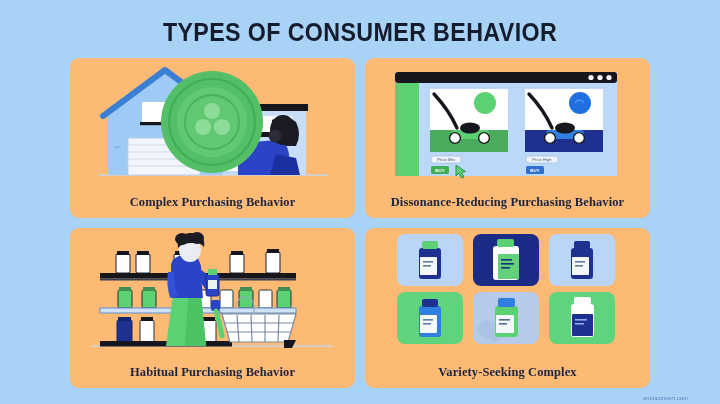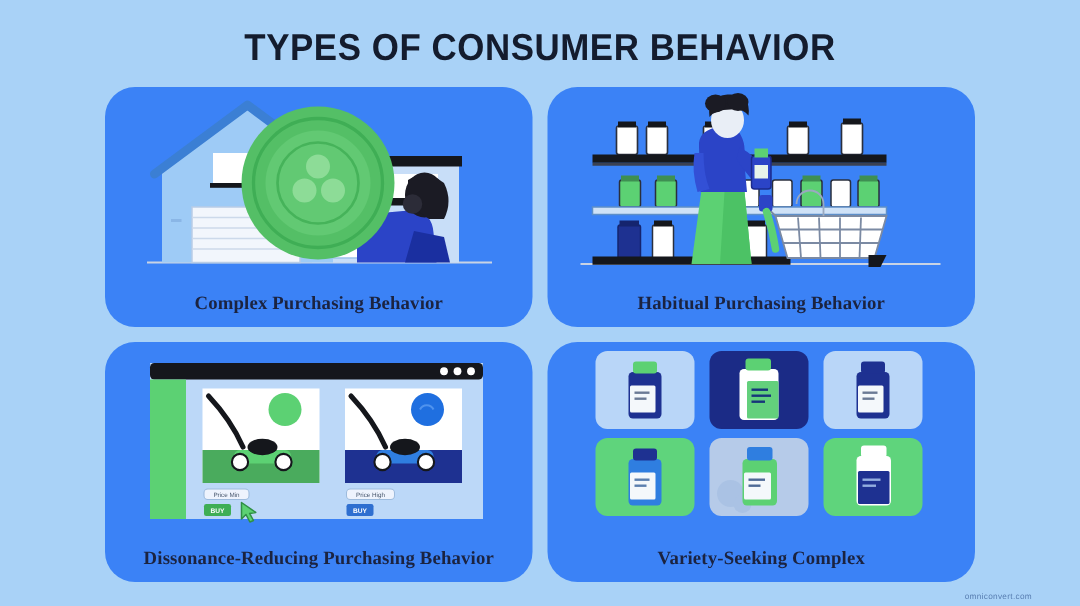--- a/index.html
+++ b/index.html
@@ -26,22 +26,22 @@
   
   .grid {
     position:absolute; top:58px; left:70px;
     width:580px; height:330px;
     display:grid;
     grid-template-columns:285px 285px;
     grid-template-rows:160px 160px;
     gap:10px;
   }
   .card {
-    background:#3b82f6;
-    border-radius:20px;
+    background:#fdba74;
+    border-radius:9px;
     position:relative;
     overflow:hidden;
   }
   .art { position:absolute; left:0; top:0; width:100%; height:126px; }
   .caption {
     position:absolute; bottom:8px; left:0; width:100%;
     text-align:center;
     font-family:"Liberation Serif", serif;
     font-weight:bold;
     font-size:12.5px;
@@ -112,20 +112,70 @@
           <circle cx="133" cy="69" r="8" fill="#8ddc97"></circle>
           <circle cx="152" cy="69" r="8" fill="#8ddc97"></circle>
         </svg>
       </div>
       <div class="caption">Complex Purchasing Behavior</div>
     </div>
 
     <div class="card">
       <div class="art">
         <svg viewBox="0 0 285 126" width="285" height="126">
+
+          <rect x="30" y="14" width="222" height="104" fill="#bcd8f8"></rect>
+
+          <rect x="30" y="14" width="222" height="11" rx="3" fill="#15171c"></rect>
+          <circle cx="226" cy="19.5" r="2.6" fill="#ffffff"></circle>
+          <circle cx="235" cy="19.5" r="2.6" fill="#ffffff"></circle>
+          <circle cx="244" cy="19.5" r="2.6" fill="#ffffff"></circle>
+
+          <rect x="30" y="25" width="24" height="93" fill="#5cd173"></rect>
+
+          <rect x="65" y="31" width="78" height="63" fill="#ffffff"></rect>
+          <rect x="65" y="72" width="78" height="22" fill="#4aab5d"></rect>
+          <circle cx="120" cy="45" r="11" fill="#5cd173"></circle>
+
+          <path d="M69 36 Q84 52 92 70" stroke="#15171c" stroke-width="3.4" fill="none" stroke-linecap="round"></path>
+          <rect x="86" y="72" width="38" height="9" rx="4" fill="#5cd173"></rect>
+          <ellipse cx="105" cy="70" rx="10" ry="5.5" fill="#15171c"></ellipse>
+          <circle cx="90" cy="80" r="5.4" fill="#ffffff" stroke="#15171c" stroke-width="1.4"></circle>
+          <circle cx="119" cy="80" r="5.4" fill="#ffffff" stroke="#15171c" stroke-width="1.4"></circle>
+
+          <rect x="66" y="98" width="30" height="7" rx="2.5" fill="#eef3fd" stroke="#9dbbdd" stroke-width=".7"></rect>
+          <text x="81" y="103.4" font-family="Liberation Sans, sans-serif" font-size="4.2" fill="#47566d" text-anchor="middle">Price Min</text>
+          <rect x="66" y="108" width="18" height="8" rx="1.5" fill="#3fae55"></rect>
+          <text x="75" y="113.8" font-family="Liberation Sans, sans-serif" font-size="4.4" font-weight="bold" fill="#ffffff" text-anchor="middle">BUY</text>
+
+          <path d="M91 107 L91 118 L94 115 L96.6 120 L99 119 L96.4 114.3 L100.5 113.6 Z" fill="#5cd173" stroke="#2f8f45" stroke-width="1" stroke-linejoin="round"></path>
+
+          <rect x="160" y="31" width="78" height="63" fill="#ffffff"></rect>
+          <rect x="160" y="72" width="78" height="22" fill="#1e3191"></rect>
+          <circle cx="215" cy="45" r="11" fill="#1f6fe0"></circle>
+          <path d="M210 45 a5 5 0 0 1 9 0" stroke="#4f93ee" stroke-width="1.4" fill="none"></path>
+
+          <path d="M164 36 Q179 52 187 70" stroke="#15171c" stroke-width="3.4" fill="none" stroke-linecap="round"></path>
+          <rect x="181" y="72" width="38" height="9" rx="4" fill="#2f7ee0"></rect>
+          <ellipse cx="200" cy="70" rx="10" ry="5.5" fill="#15171c"></ellipse>
+          <circle cx="185" cy="80" r="5.4" fill="#ffffff" stroke="#15171c" stroke-width="1.4"></circle>
+          <circle cx="214" cy="80" r="5.4" fill="#ffffff" stroke="#15171c" stroke-width="1.4"></circle>
+
+          <rect x="161" y="98" width="32" height="7" rx="2.5" fill="#eef3fd" stroke="#9dbbdd" stroke-width=".7"></rect>
+          <text x="177" y="103.4" font-family="Liberation Sans, sans-serif" font-size="4.2" fill="#47566d" text-anchor="middle">Price High</text>
+          <rect x="161" y="108" width="18" height="8" rx="1.5" fill="#2f6fd0"></rect>
+          <text x="170" y="113.8" font-family="Liberation Sans, sans-serif" font-size="4.4" font-weight="bold" fill="#ffffff" text-anchor="middle">BUY</text>
+        </svg>
+      </div>
+      <div class="caption">Dissonance-Reducing Purchasing Behavior</div>
+    </div>
+
+    <div class="card">
+      <div class="art">
+        <svg viewBox="0 0 285 126" width="285" height="126">
           <line x1="22" y1="118" x2="262" y2="118" stroke="#c9d3e4" stroke-width="1.4"></line>
 
           <g>
             <rect x="46" y="26" width="14" height="19" rx="1.5" fill="#ffffff" stroke="#2a2f3d" stroke-width="1.1"></rect>
             <rect x="47" y="23" width="12" height="4" fill="#15171c"></rect>
             <rect x="66" y="26" width="14" height="19" rx="1.5" fill="#ffffff" stroke="#2a2f3d" stroke-width="1.1"></rect>
             <rect x="67" y="23" width="12" height="4" fill="#15171c"></rect>
             <rect x="104" y="26" width="14" height="19" rx="1.5" fill="#ffffff" stroke="#2a2f3d" stroke-width="1.1"></rect>
             <rect x="105" y="23" width="12" height="4" fill="#15171c"></rect>
             <rect x="160" y="26" width="14" height="19" rx="1.5" fill="#ffffff" stroke="#2a2f3d" stroke-width="1.1"></rect>
@@ -197,70 +247,20 @@
           </g>
         </svg>
       </div>
       <div class="caption">Habitual Purchasing Behavior</div>
     </div>
 
     <div class="card">
       <div class="art">
         <svg viewBox="0 0 285 126" width="285" height="126">
 
-          <rect x="30" y="14" width="222" height="104" fill="#bcd8f8"></rect>
-
-          <rect x="30" y="14" width="222" height="11" rx="3" fill="#15171c"></rect>
-          <circle cx="226" cy="19.5" r="2.6" fill="#ffffff"></circle>
-          <circle cx="235" cy="19.5" r="2.6" fill="#ffffff"></circle>
-          <circle cx="244" cy="19.5" r="2.6" fill="#ffffff"></circle>
-
-          <rect x="30" y="25" width="24" height="93" fill="#5cd173"></rect>
-
-          <rect x="65" y="31" width="78" height="63" fill="#ffffff"></rect>
-          <rect x="65" y="72" width="78" height="22" fill="#4aab5d"></rect>
-          <circle cx="120" cy="45" r="11" fill="#5cd173"></circle>
-
-          <path d="M69 36 Q84 52 92 70" stroke="#15171c" stroke-width="3.4" fill="none" stroke-linecap="round"></path>
-          <rect x="86" y="72" width="38" height="9" rx="4" fill="#5cd173"></rect>
-          <ellipse cx="105" cy="70" rx="10" ry="5.5" fill="#15171c"></ellipse>
-          <circle cx="90" cy="80" r="5.4" fill="#ffffff" stroke="#15171c" stroke-width="1.4"></circle>
-          <circle cx="119" cy="80" r="5.4" fill="#ffffff" stroke="#15171c" stroke-width="1.4"></circle>
-
-          <rect x="66" y="98" width="30" height="7" rx="2.5" fill="#eef3fd" stroke="#9dbbdd" stroke-width=".7"></rect>
-          <text x="81" y="103.4" font-family="Liberation Sans, sans-serif" font-size="4.2" fill="#47566d" text-anchor="middle">Price Min</text>
-          <rect x="66" y="108" width="18" height="8" rx="1.5" fill="#3fae55"></rect>
-          <text x="75" y="113.8" font-family="Liberation Sans, sans-serif" font-size="4.4" font-weight="bold" fill="#ffffff" text-anchor="middle">BUY</text>
-
-          <path d="M91 107 L91 118 L94 115 L96.6 120 L99 119 L96.4 114.3 L100.5 113.6 Z" fill="#5cd173" stroke="#2f8f45" stroke-width="1" stroke-linejoin="round"></path>
-
-          <rect x="160" y="31" width="78" height="63" fill="#ffffff"></rect>
-          <rect x="160" y="72" width="78" height="22" fill="#1e3191"></rect>
-          <circle cx="215" cy="45" r="11" fill="#1f6fe0"></circle>
-          <path d="M210 45 a5 5 0 0 1 9 0" stroke="#4f93ee" stroke-width="1.4" fill="none"></path>
-
-          <path d="M164 36 Q179 52 187 70" stroke="#15171c" stroke-width="3.4" fill="none" stroke-linecap="round"></path>
-          <rect x="181" y="72" width="38" height="9" rx="4" fill="#2f7ee0"></rect>
-          <ellipse cx="200" cy="70" rx="10" ry="5.5" fill="#15171c"></ellipse>
-          <circle cx="185" cy="80" r="5.4" fill="#ffffff" stroke="#15171c" stroke-width="1.4"></circle>
-          <circle cx="214" cy="80" r="5.4" fill="#ffffff" stroke="#15171c" stroke-width="1.4"></circle>
-
-          <rect x="161" y="98" width="32" height="7" rx="2.5" fill="#eef3fd" stroke="#9dbbdd" stroke-width=".7"></rect>
-          <text x="177" y="103.4" font-family="Liberation Sans, sans-serif" font-size="4.2" fill="#47566d" text-anchor="middle">Price High</text>
-          <rect x="161" y="108" width="18" height="8" rx="1.5" fill="#2f6fd0"></rect>
-          <text x="170" y="113.8" font-family="Liberation Sans, sans-serif" font-size="4.4" font-weight="bold" fill="#ffffff" text-anchor="middle">BUY</text>
-        </svg>
-      </div>
-      <div class="caption">Dissonance-Reducing Purchasing Behavior</div>
-    </div>
-
-    <div class="card">
-      <div class="art">
-        <svg viewBox="0 0 285 126" width="285" height="126">
-
           <g>
             <rect x="32" y="6" width="66" height="52" rx="8" fill="#b9d6f8"></rect>
             <rect x="54" y="20" width="22" height="31" rx="3" fill="#1e3191"></rect>
             <rect x="57" y="13" width="16" height="8" rx="2" fill="#5cd173"></rect>
             <rect x="55" y="29" width="17" height="18" rx="1" fill="#f4f8fb"></rect>
             <rect x="58" y="33" width="10" height="1.6" fill="#6b7a95"></rect>
             <rect x="58" y="37" width="8" height="1.6" fill="#6b7a95"></rect>
           </g>
 
           <g>

